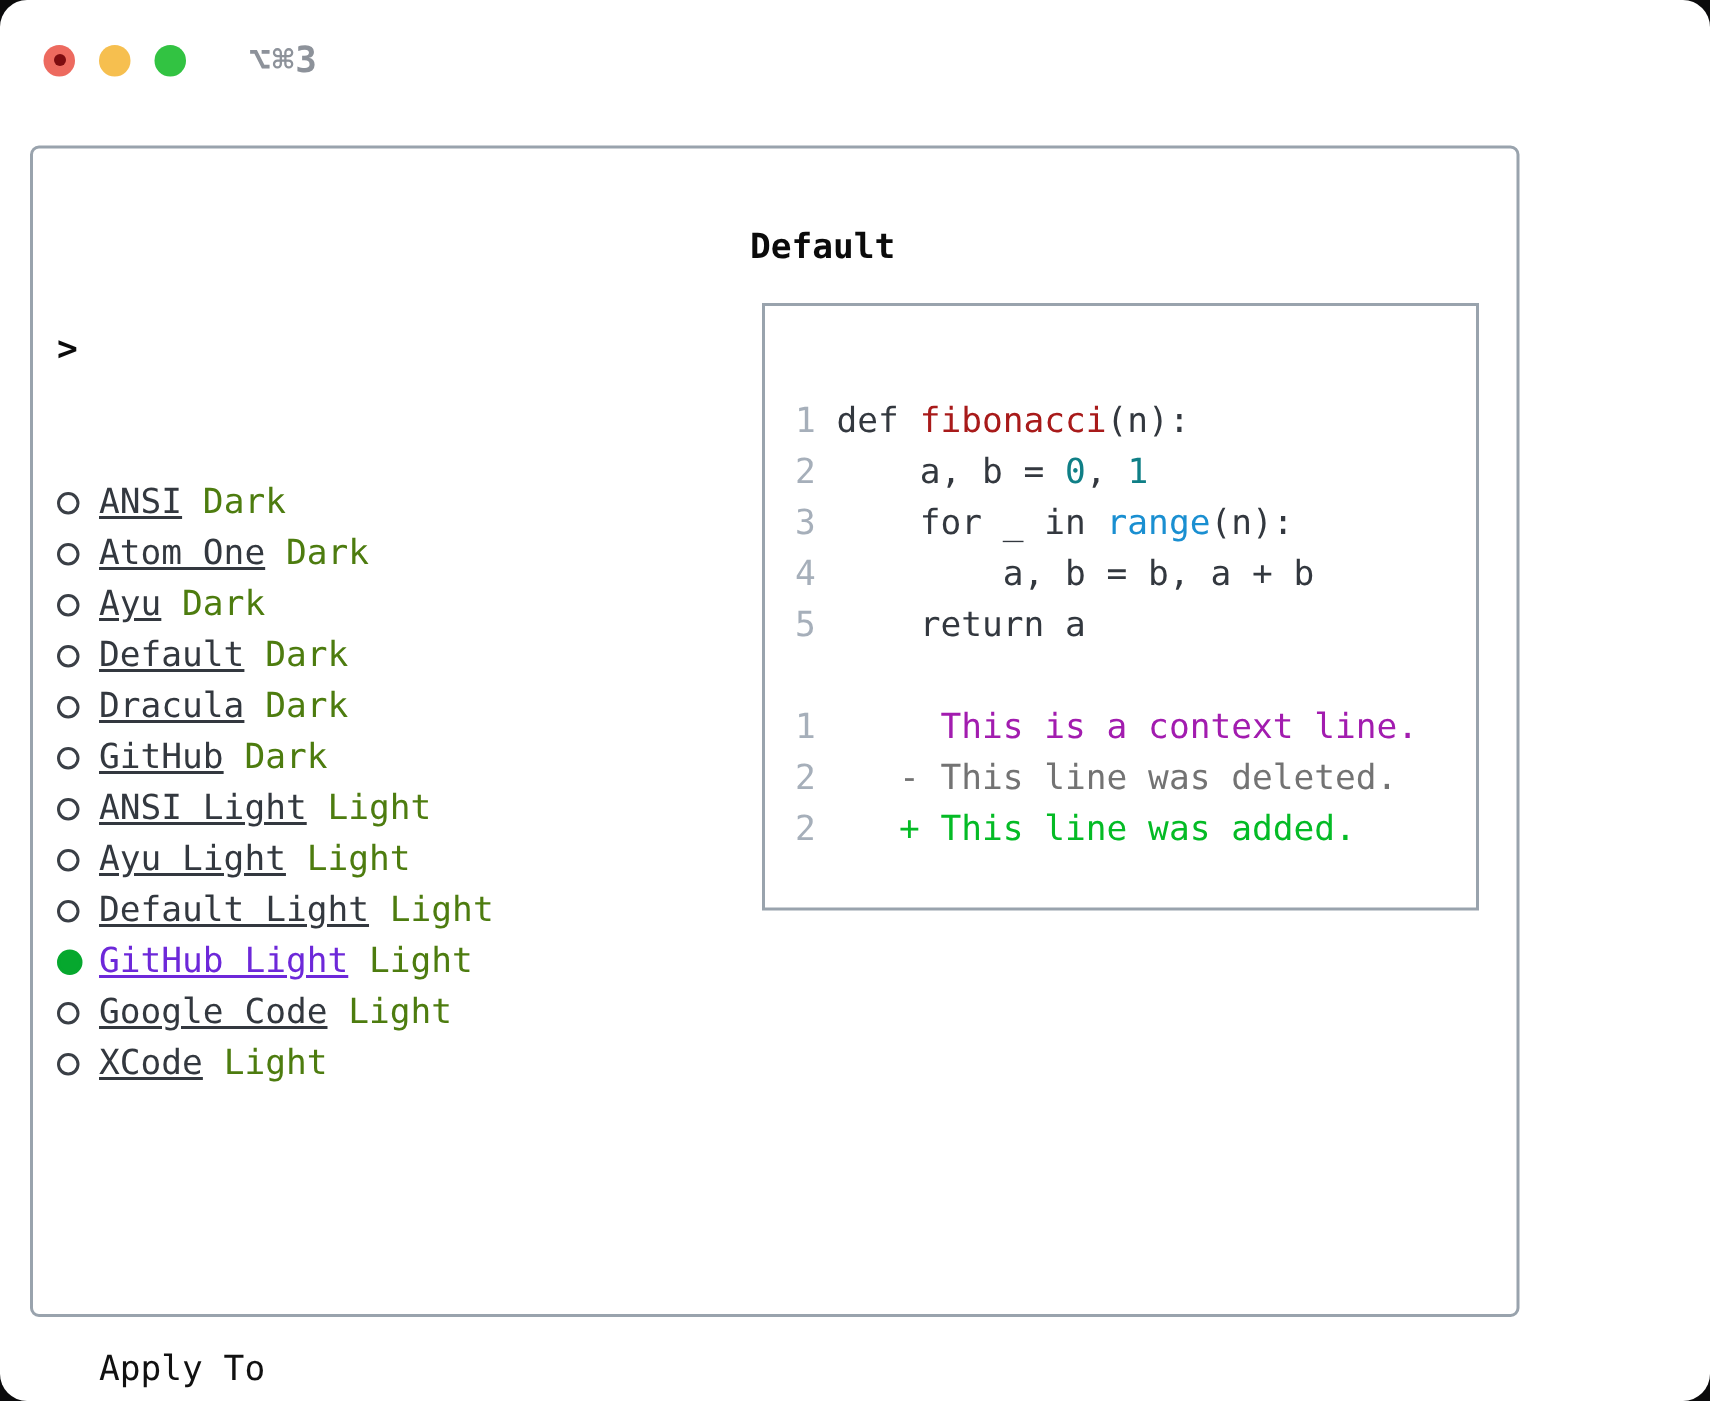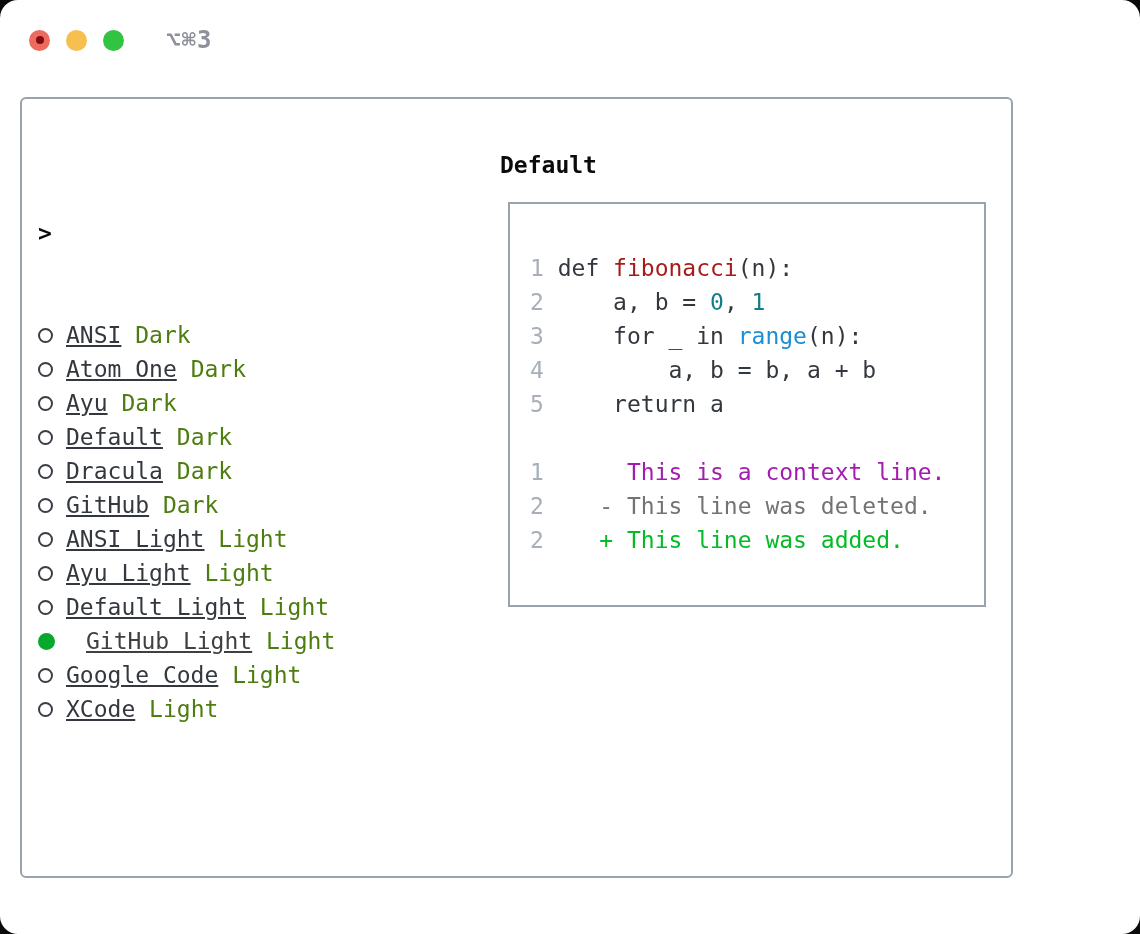--- a/index.html
+++ b/index.html
@@ -35,34 +35,34 @@
     position:absolute; left:38px; top:148px;
     font-size:23px; line-height:34px; color:#33383f; white-space:pre;
   }
   .row { height:34px; display:flex; align-items:center; }
   .mark { display:inline-flex; width:28px; align-items:center; flex:none; }
   .dot { width:15px; height:15px; border-radius:50%; border:2px solid #3a3f46; box-sizing:border-box; display:inline-block; }
   .dot.sel { border-color:#06a82e; background:#06a82e; width:17px; height:17px; }
   .prompt { color:#0b0b0b; font-weight:bold; }
   .hdr { color:#0b0b0b; font-weight:bold; }
   .name { color:#33383f;text-decoration:underline; }
-  .name.sel { color:#404040;margin-left:20px; }
+  .name.sel { color:#6d28d9; }
   .variant { color:#4d7c0f; }
   .apply-hdr { color:#111111; }
   .spacer { height:34px; }
   
   .preview-hdr {
     position:absolute; left:500px; top:148px; height:34px;
     font-size:23px; line-height:34px; font-weight:bold; color:#0b0b0b;
   }
   .preview-box {
     position:absolute; left:508px; top:202px; width:478px; height:405px;
     border:2px solid #99a3ad; background:#fff; box-sizing:border-box;
   }
-  .code { padding:47px 0 0 20px; font-size:23px; line-height:34px; white-space:pre; }
+  .code { padding:47px 0 0 20px; font-size:23px; line-height:34px; white-space:pre;margin-top:13px; }
   .code-line { height:34px; }
   .tok-ln  { color:#a6afba; }
   .tok-d   { color:#33383f; }
   .tok-fn  { color:#a81a1a; }
   .tok-num { color:#0f7f86; }
   .tok-bi  { color:#1a8fd1; }
   .tok-ctx { color:#a21caf; }
   .tok-del { color:#737373; }
   .tok-add { color:#04bb25;text-align:right; }
 </style>
@@ -79,20 +79,23 @@
   </div>
 
   <div class="panel"></div>
 
   <div class="left-col">
     <div class="row">
       <span class="mark prompt">&gt;</span>
     </div>
     <div id="theme-list"><div class="row"><span class="mark"><span class="dot"></span></span><span class="name">ANSI</span><span class="variant"> Dark</span></div><div class="row"><span class="mark"><span class="dot"></span></span><span class="name">Atom One</span><span class="variant"> Dark</span></div><div class="row"><span class="mark"><span class="dot"></span></span><span class="name">Ayu</span><span class="variant"> Dark</span></div><div class="row"><span class="mark"><span class="dot"></span></span><span class="name">Default</span><span class="variant"> Dark</span></div><div class="row"><span class="mark"><span class="dot"></span></span><span class="name">Dracula</span><span class="variant"> Dark</span></div><div class="row"><span class="mark"><span class="dot"></span></span><span class="name">GitHub</span><span class="variant"> Dark</span></div><div class="row"><span class="mark"><span class="dot"></span></span><span class="name">ANSI Light</span><span class="variant"> Light</span></div><div class="row"><span class="mark"><span class="dot"></span></span><span class="name">Ayu Light</span><span class="variant"> Light</span></div><div class="row"><span class="mark"><span class="dot"></span></span><span class="name">Default Light</span><span class="variant"> Light</span></div><div class="row"><span class="mark"><span class="dot sel"></span></span><span class="name sel">GitHub Light</span><span class="variant"> Light</span></div><div class="row"><span class="mark"><span class="dot"></span></span><span class="name">Google Code</span><span class="variant"> Light</span></div><div class="row"><span class="mark"><span class="dot"></span></span><span class="name">XCode</span><span class="variant"> Light</span></div></div>
     <div class="spacer"></div>
+    <div class="row">
+      <span class="mark"></span><span class="apply-hdr">Apply To</span>
+    </div>
     
     
     
     
   </div>
 
   <div class="preview-hdr">Default</div>
 
   <div class="preview-box">
     <div class="code" id="code-block"><div class="code-line"><span class="tok-ln">1 </span><span class="tok-d">def </span><span class="tok-fn">fibonacci</span><span class="tok-d">(n):</span></div><div class="code-line"><span class="tok-ln">2 </span><span class="tok-d">    a, b = </span><span class="tok-num">0</span><span class="tok-d">, </span><span class="tok-num">1</span></div><div class="code-line"><span class="tok-ln">3 </span><span class="tok-d">    for _ in </span><span class="tok-bi">range</span><span class="tok-d">(n):</span></div><div class="code-line"><span class="tok-ln">4 </span><span class="tok-d">        a, b = b, a + b</span></div><div class="code-line"><span class="tok-ln">5 </span><span class="tok-d">    return a</span></div><div class="code-line"></div><div class="code-line"><span class="tok-ln">1</span><span class="tok-ctx">      This is a context line.</span></div><div class="code-line"><span class="tok-ln">2</span><span class="tok-ctx">    </span><span class="tok-del">- This line was deleted.</span></div><div class="code-line"><span class="tok-ln">2</span><span class="tok-ctx">    </span><span class="tok-add">+ This line was added.</span></div></div>

